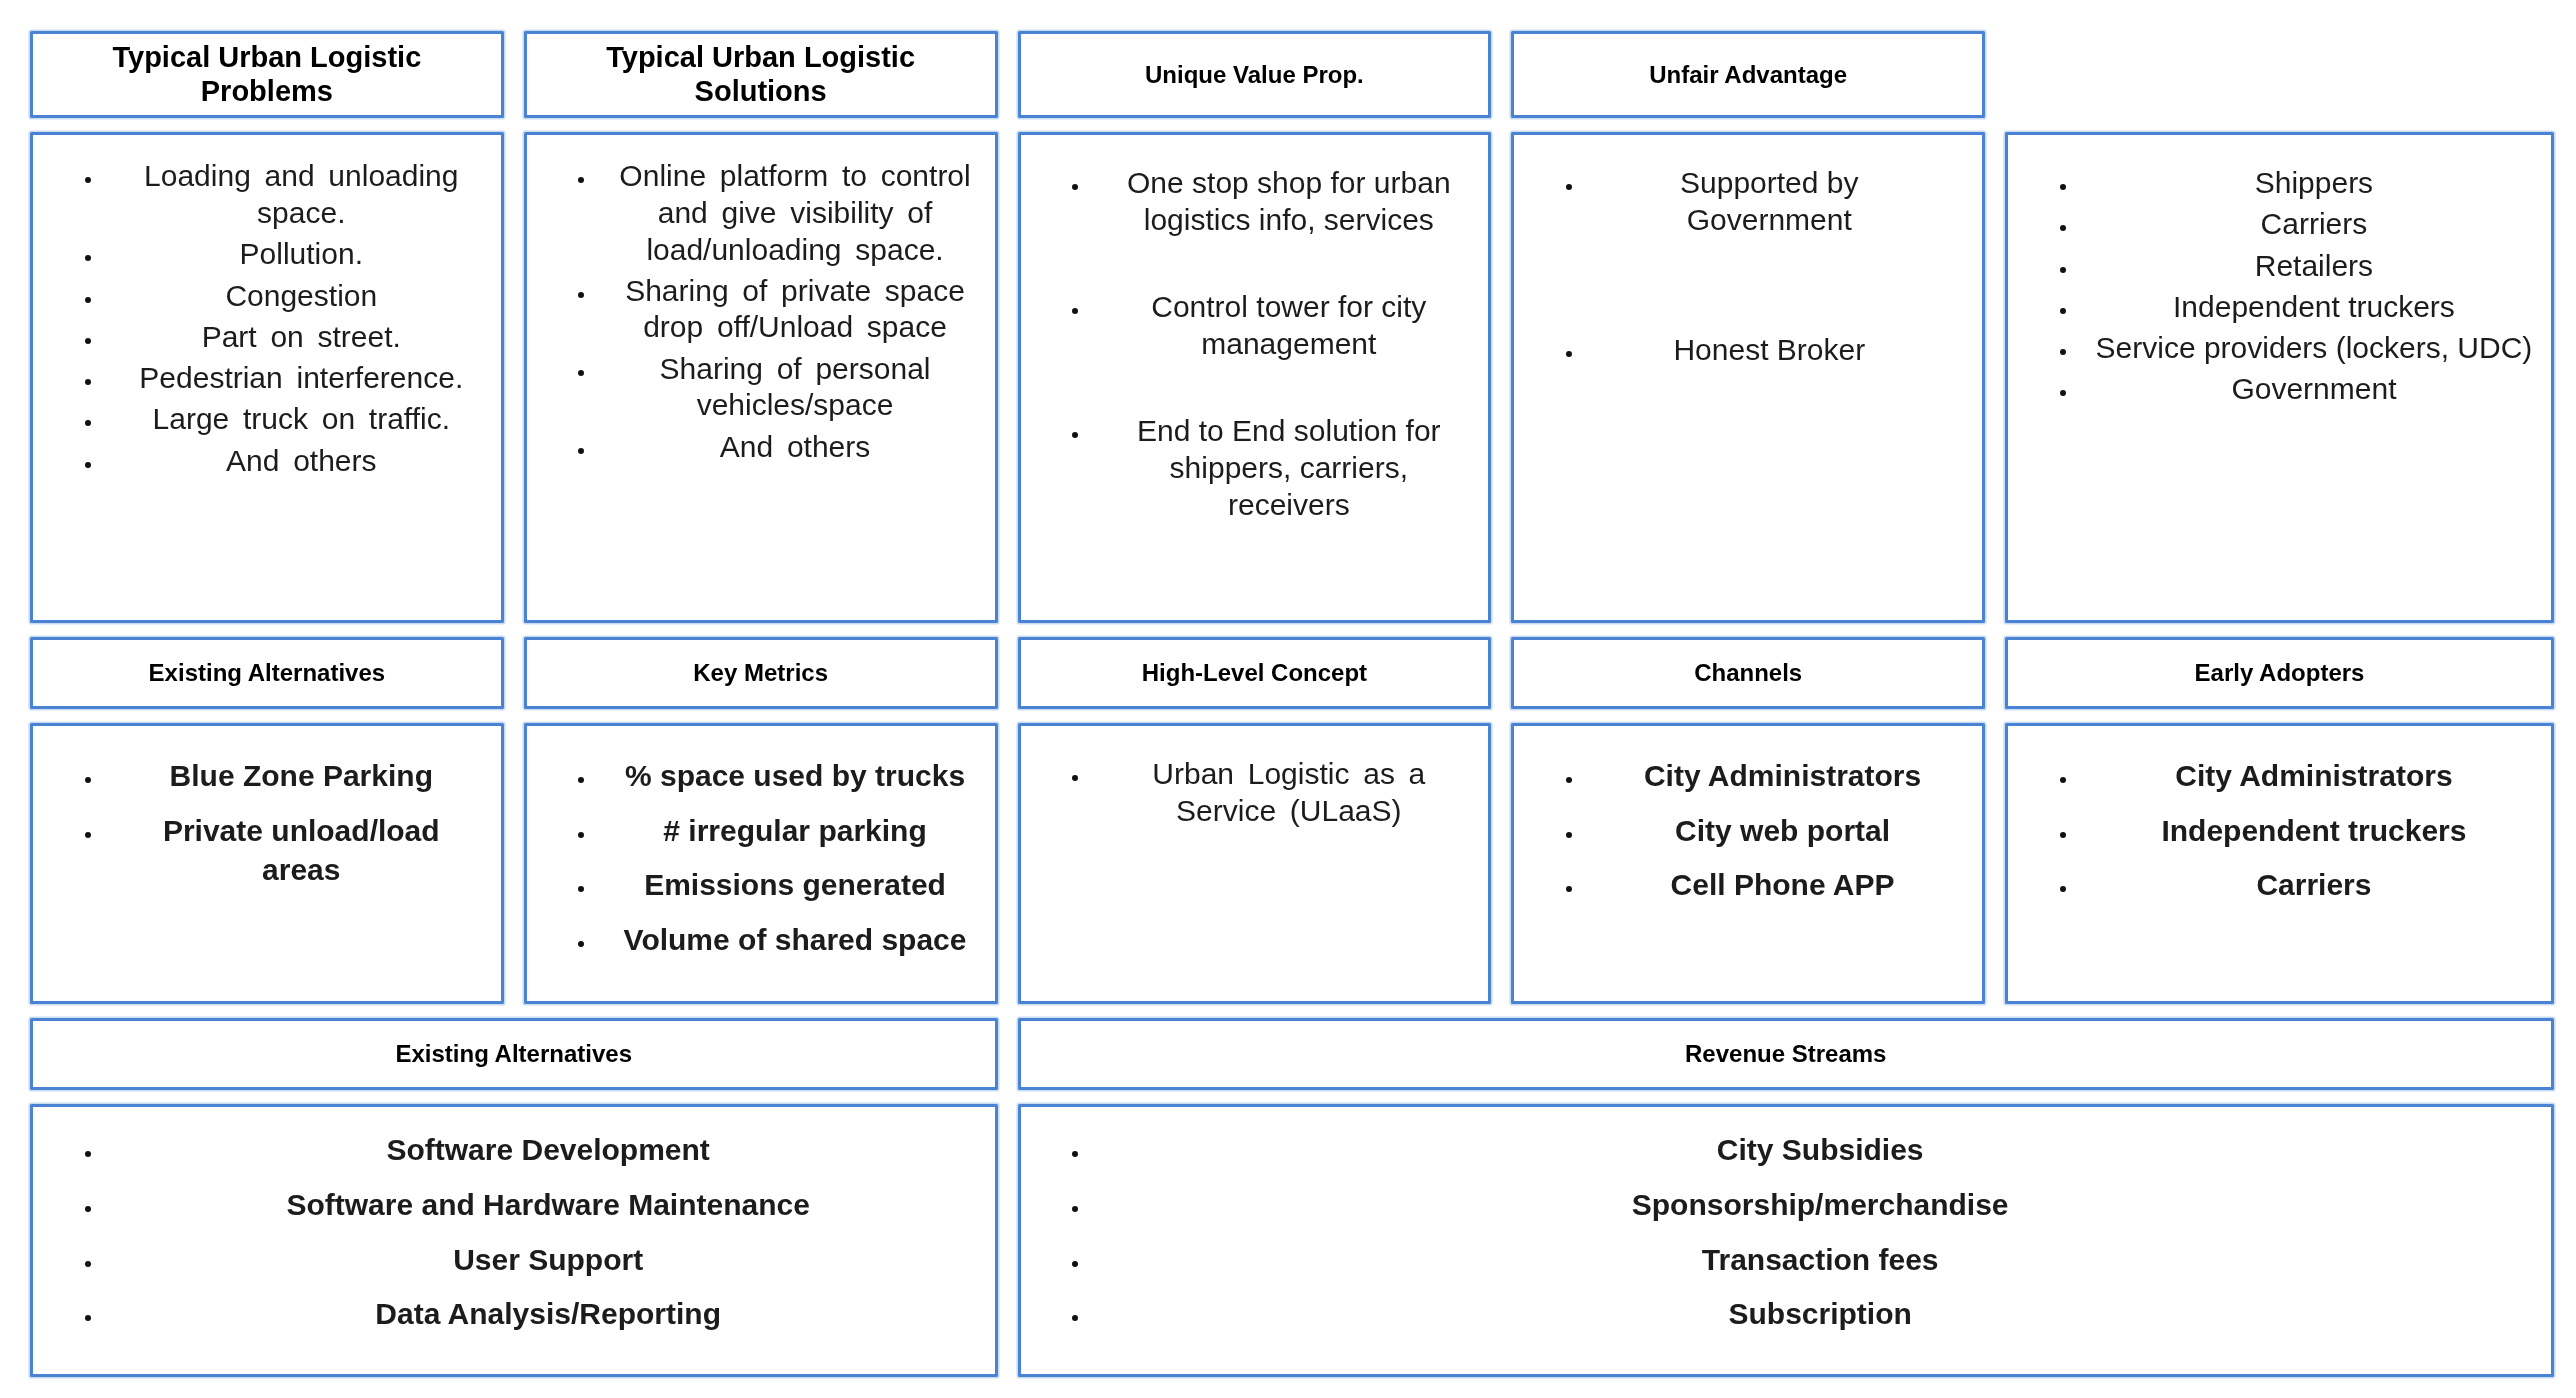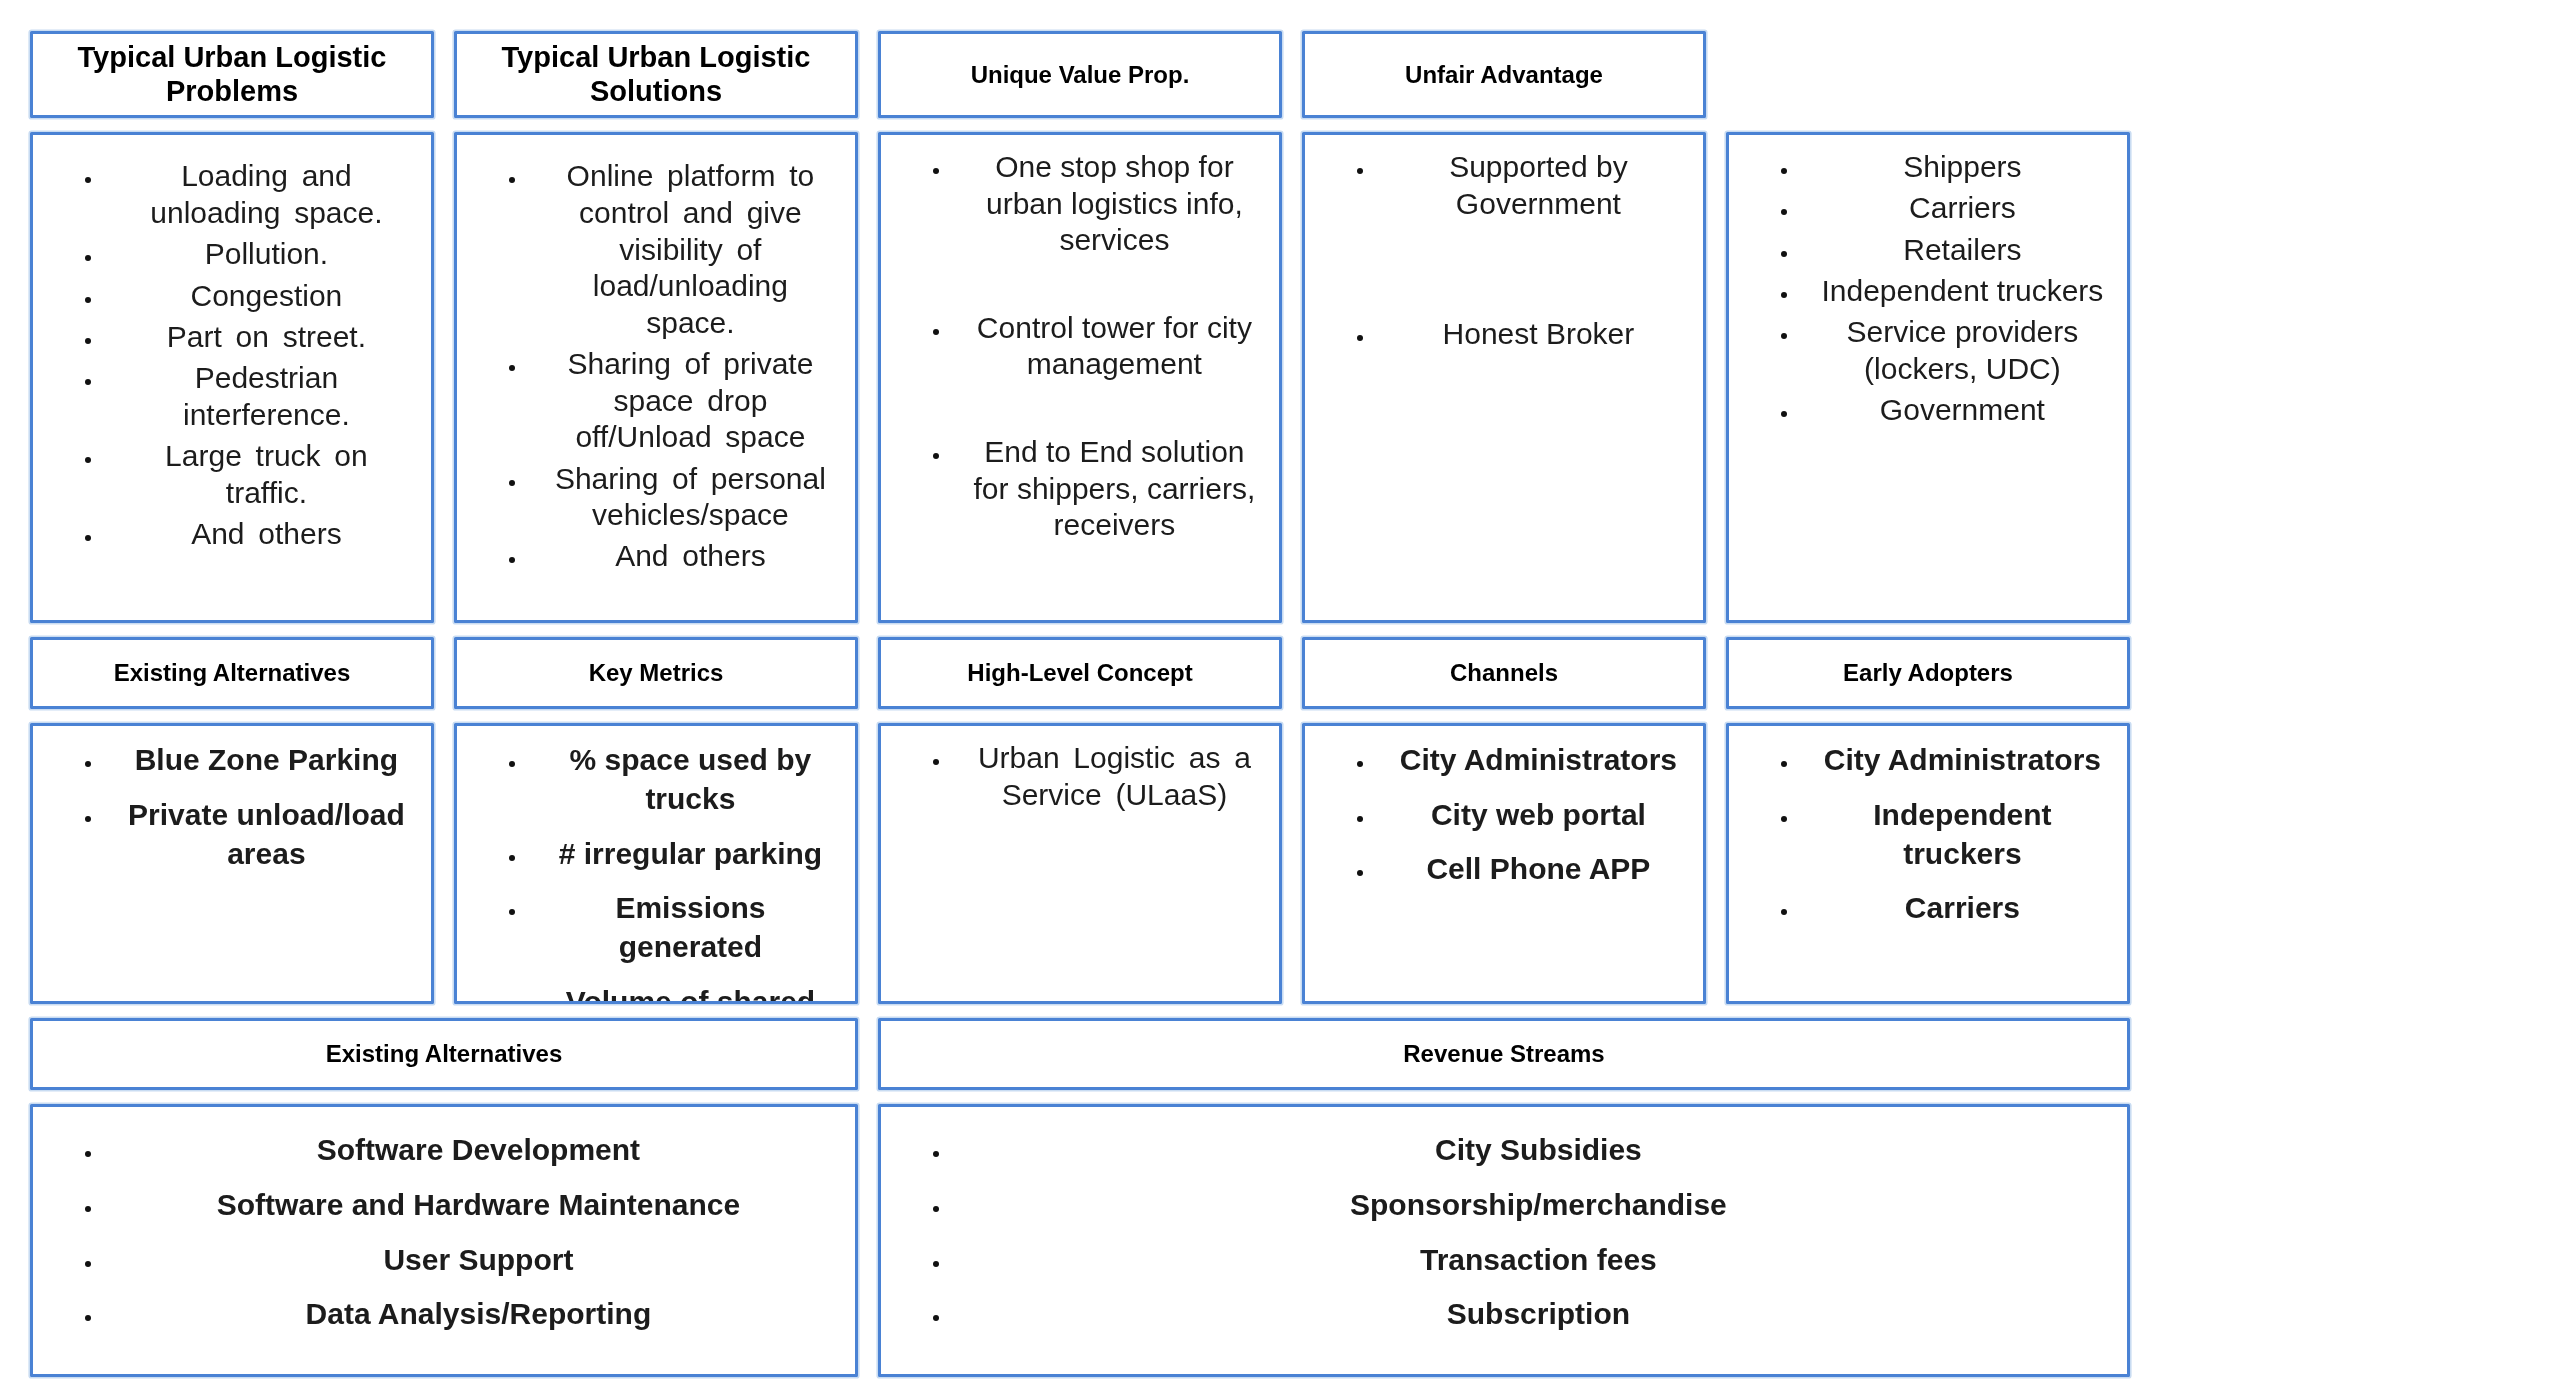--- a/index.html
+++ b/index.html
@@ -3,21 +3,21 @@
 <meta charset="utf-8">
 <style>
   html,body{margin:0;padding:0;background:#ffffff;}
   .canvas{
     position:relative;
     width:2576px;height:1398px;
     box-sizing:border-box;
     background:#ffffff;
     padding:31px 22px 18.7px 30px;
     display:grid;
-    grid-template-columns:repeat(6,1fr);
+    grid-template-columns:repeat(4,1fr);
     grid-template-rows:87px 491px 72px 281px 72px 273px;
     column-gap:20px;
     row-gap:14px;
     font-family:"Liberation Sans", sans-serif;
     color:#1c1c1c;
   }
   .box{
     border:3.9px solid #4a82d4;
     box-shadow:0 0 0 1.6px #c9dcf2;
     border-radius:1.6px;
@@ -39,21 +39,21 @@
   .body{padding:23.4px 18.7px 12.5px 26.5px;font-size:30px;line-height:1.22;}
   .body ul{margin:0;padding-left:44px;list-style:disc;}
   .body li{padding-left:17px;margin:0 0 4.7px 0;}
   .body li::marker{font-size:0.68em;color:#111;}
   .wide li{word-spacing:0.18em;}
   .gap-lg li{margin-bottom:51px;}
   .gap-xl li{margin-bottom:94px;}
   .gap-md li{margin-bottom:65px;}
   .roomy li{line-height:1.3;margin-bottom:15.6px;font-weight:bold;}
   .narrow li{max-width:335px;}
-  .pad-more{padding-top:14px;}
+  .pad-more{padding-top:30px;}
   .c1{grid-column:1}.c2{grid-column:2}.c3{grid-column:3}.c4{grid-column:4}.c5{grid-column:5}
   .r1{grid-row:1}.r2{grid-row:2}.r3{grid-row:3}.r4{grid-row:4}.r5{grid-row:5}.r6{grid-row:6}
   .cspan2{grid-column:1 / span 2}
   .cspan3{grid-column:3 / span 3}
 </style>
 </head>
 <body>
 
 <div class="canvas">
 

